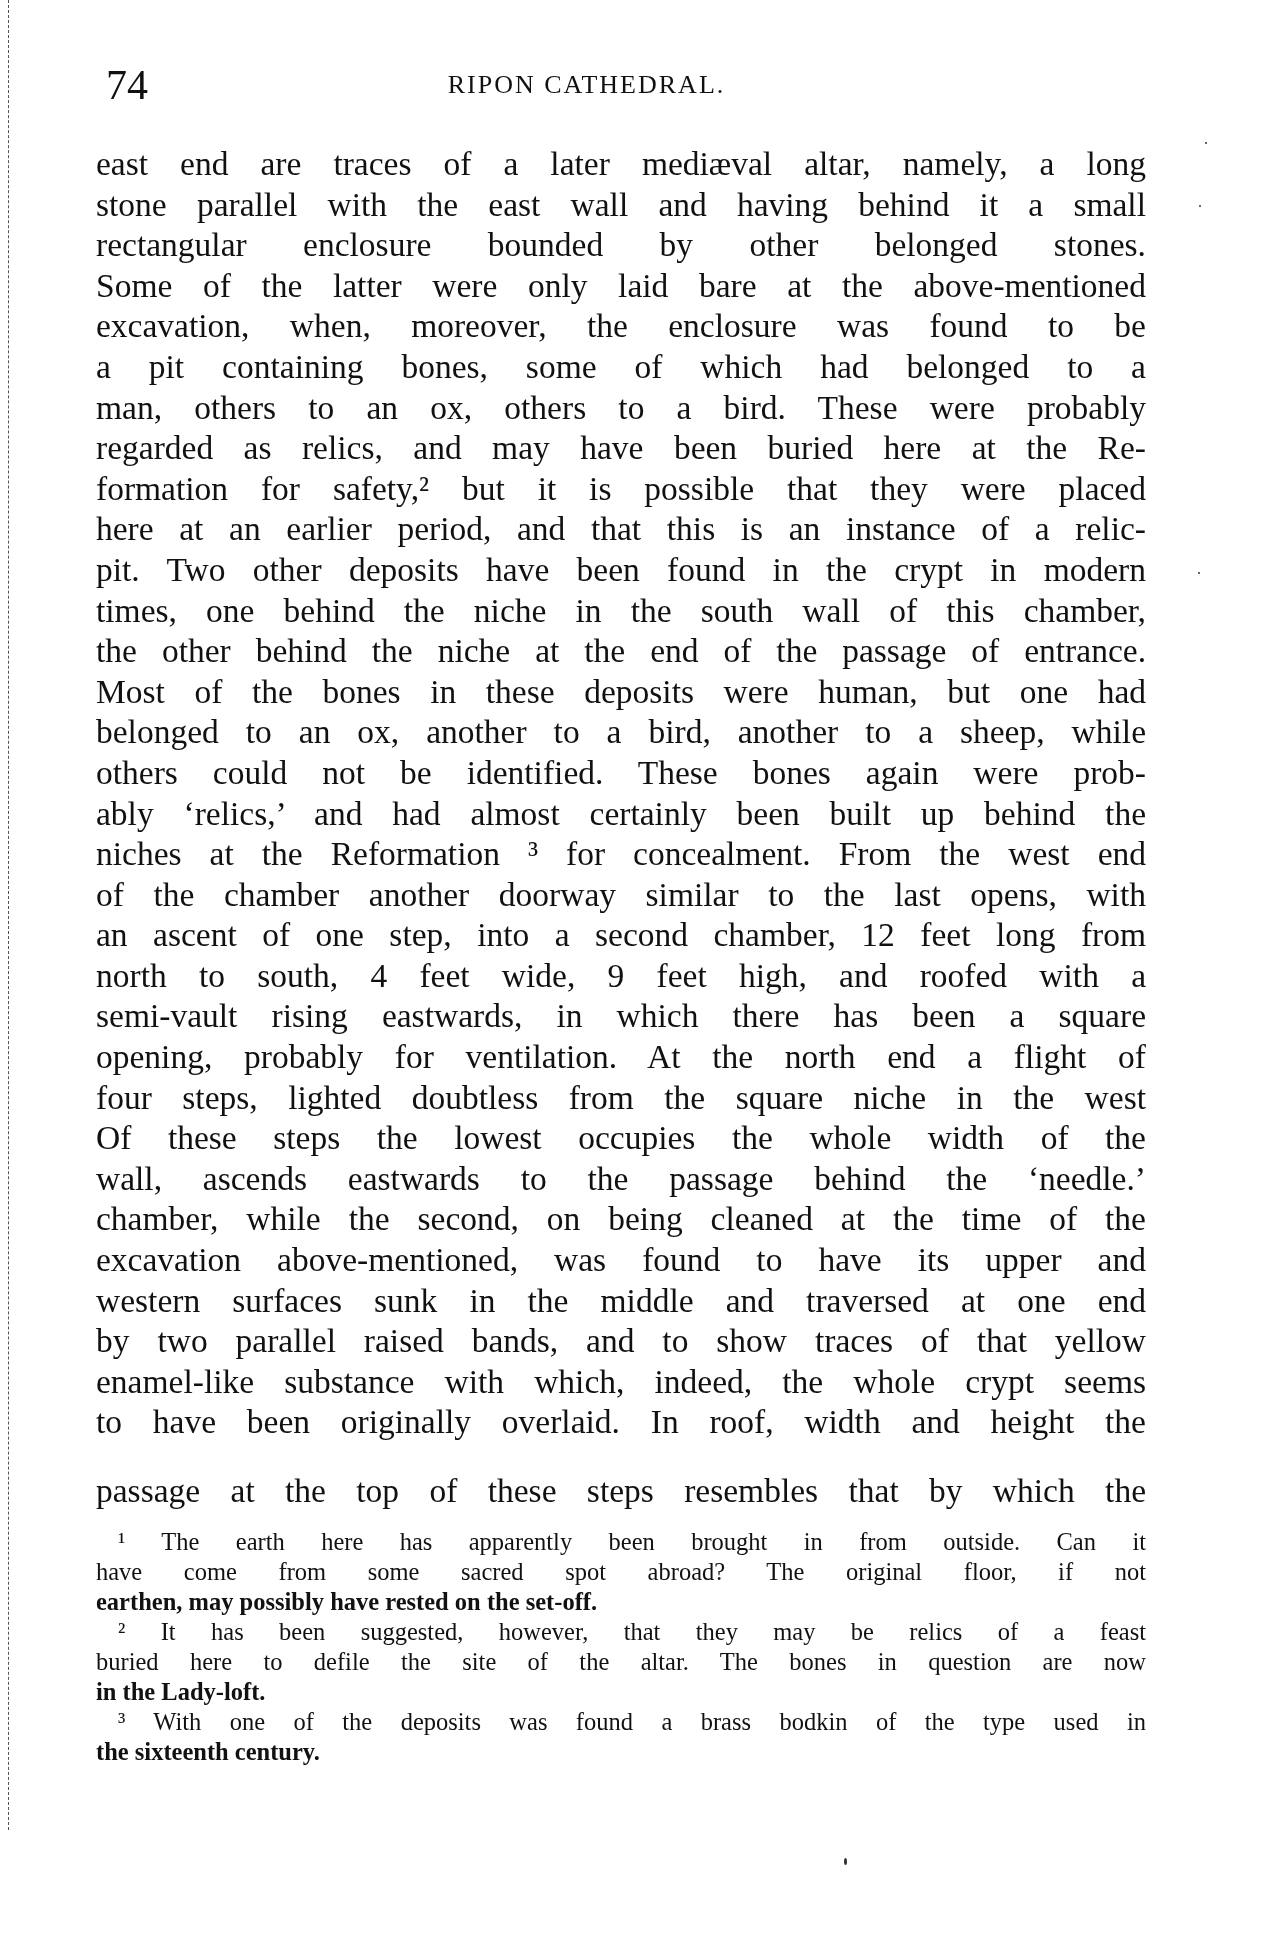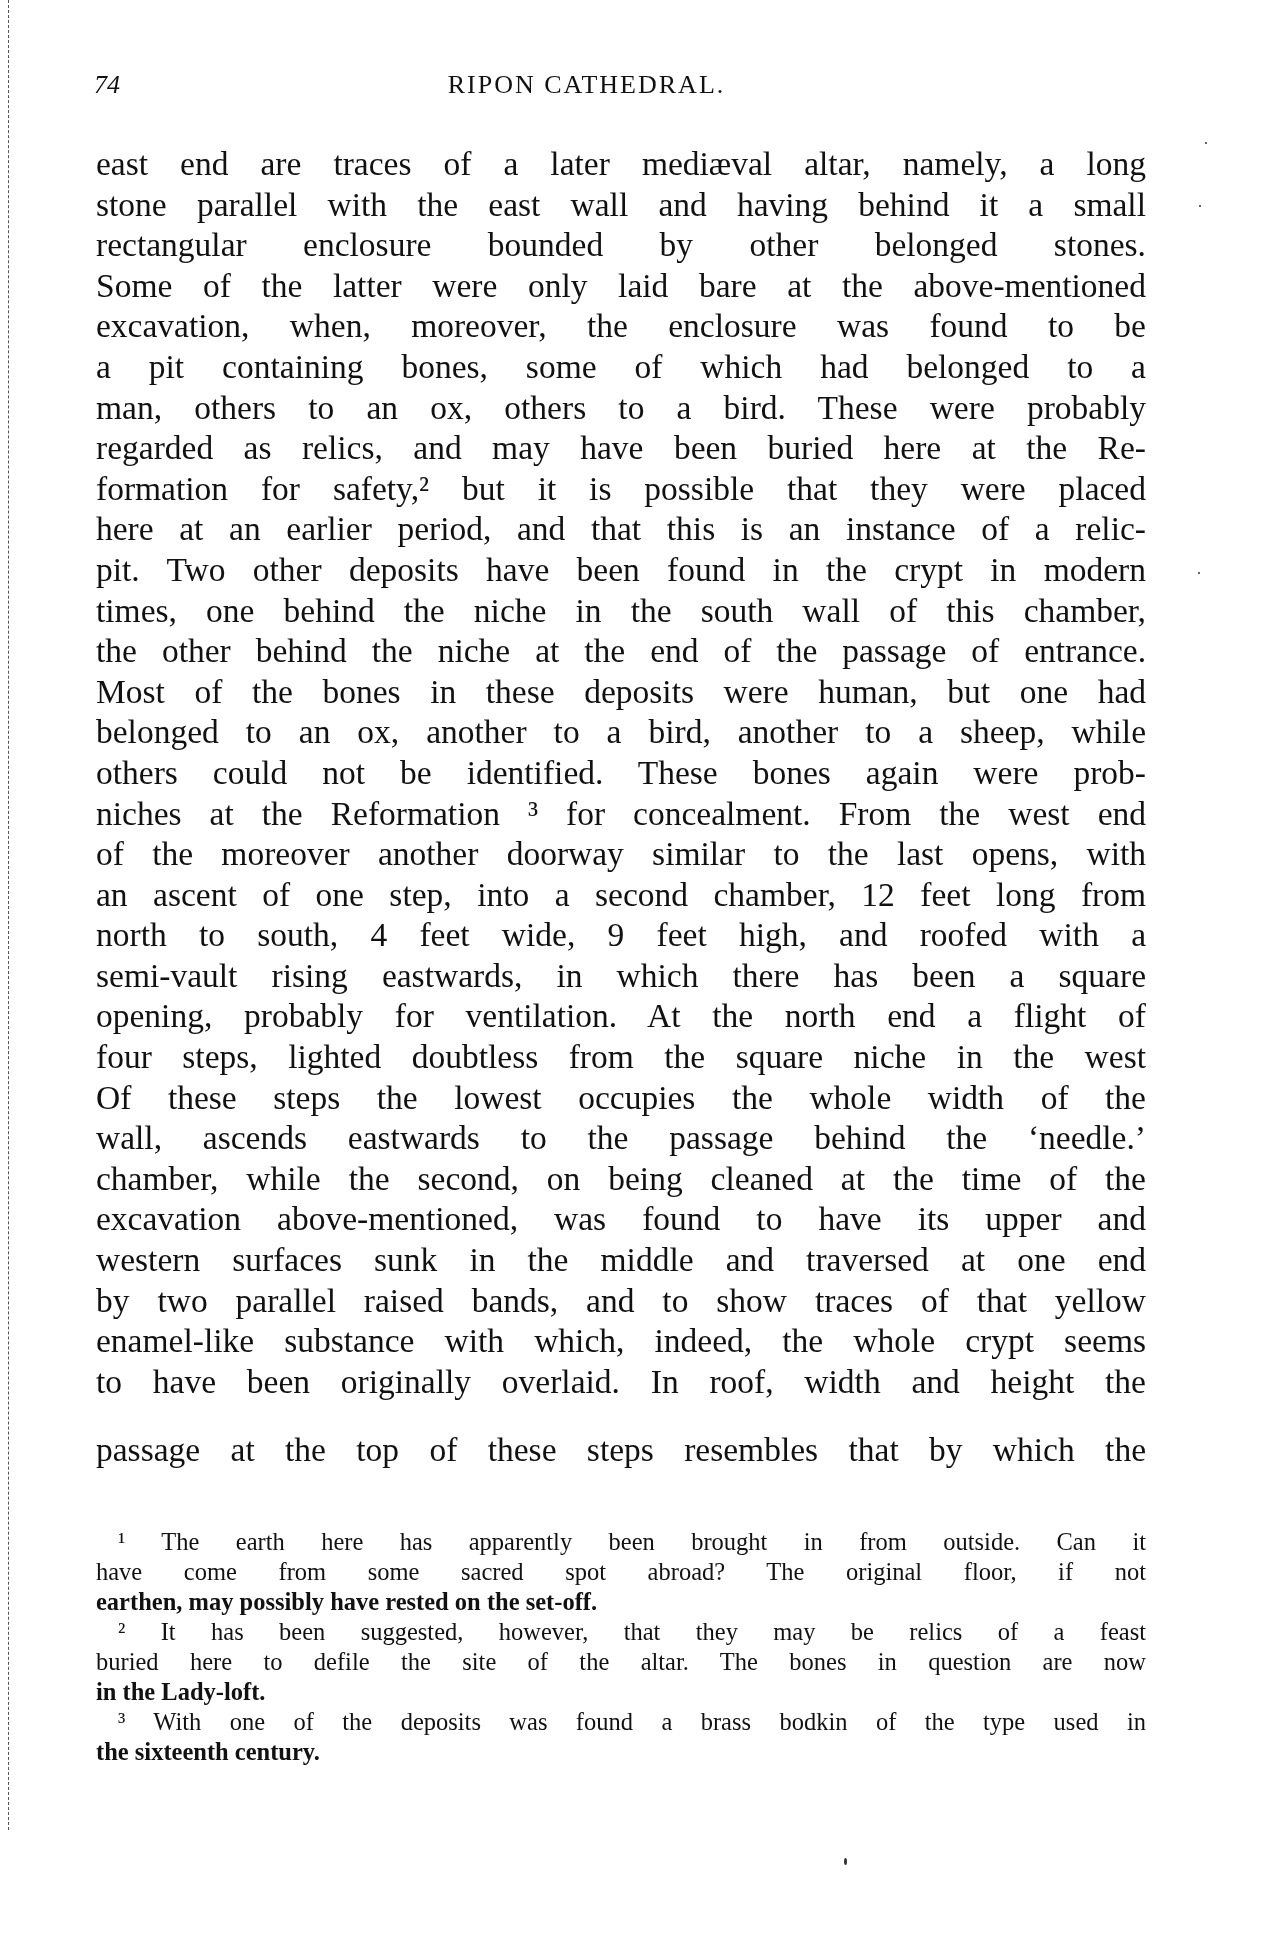--- a/index.html
+++ b/index.html
@@ -25,25 +25,24 @@
     }
     .running-head {
       position: absolute;
       top: 60px;
       left: 94px;
       width: 1075px;
       height: 50px;
     }
     .page-number {
       position: absolute;
-      left: 0;
+      left: 12px;
       top: 0;
-      font-size: 26px;
+      font-size: 42px;
       line-height: 50px;
-      font-style: italic;
     }
     .head-title {
       position: absolute;
       left: 0;
       right: 0;
       top: 0;
       text-align: center;
       font-size: 26px;
       line-height: 50px;
       letter-spacing: 2px;
@@ -114,22 +113,23 @@
   <div class="body-line">man, others to an ox, others to a bird.  These were probably</div>
   <div class="body-line">regarded as relics, and may have been buried here at the Re-</div>
   <div class="body-line">formation for safety,² but it is possible that they were placed</div>
   <div class="body-line">here at an earlier period, and that this is an instance of a relic-</div>
   <div class="body-line">pit.  Two other deposits have been found in the crypt in modern</div>
   <div class="body-line">times, one behind the niche in the south wall of this chamber,</div>
   <div class="body-line">the other behind the niche at the end of the passage of entrance.</div>
   <div class="body-line">Most of the bones in these deposits were human, but one had</div>
   <div class="body-line">belonged to an ox, another to a bird, another to a sheep, while</div>
   <div class="body-line">others could not be identified.  These bones again were prob-</div>
+  <div class="body-line">ably ‘relics,’ and had almost certainly been built up behind the</div>
   <div class="body-line">niches at the Reformation ³ for concealment.  From the west end</div>
-  <div class="body-line">of the moreover another doorway similar to the last opens, with</div>
+  <div class="body-line">of the chamber another doorway similar to the last opens, with</div>
   <div class="body-line">an ascent of one step, into a second chamber, 12 feet long from</div>
   <div class="body-line">north to south, 4 feet wide, 9 feet high, and roofed with a</div>
   <div class="body-line">semi-vault rising eastwards, in which there has been a square</div>
   <div class="body-line">opening, probably for ventilation.  At the north end a flight of</div>
   <div class="body-line">four steps, lighted doubtless from the square niche in the west</div>
   <div class="body-line">Of these steps the lowest occupies the whole width of the</div>
   <div class="body-line">wall, ascends eastwards to the passage behind the ‘needle.’</div>
   <div class="body-line">chamber, while the second, on being cleaned at the time of the</div>
   <div class="body-line">excavation above-mentioned, was found to have its upper and</div>
   <div class="body-line">western surfaces sunk in the middle and traversed at one end</div>

